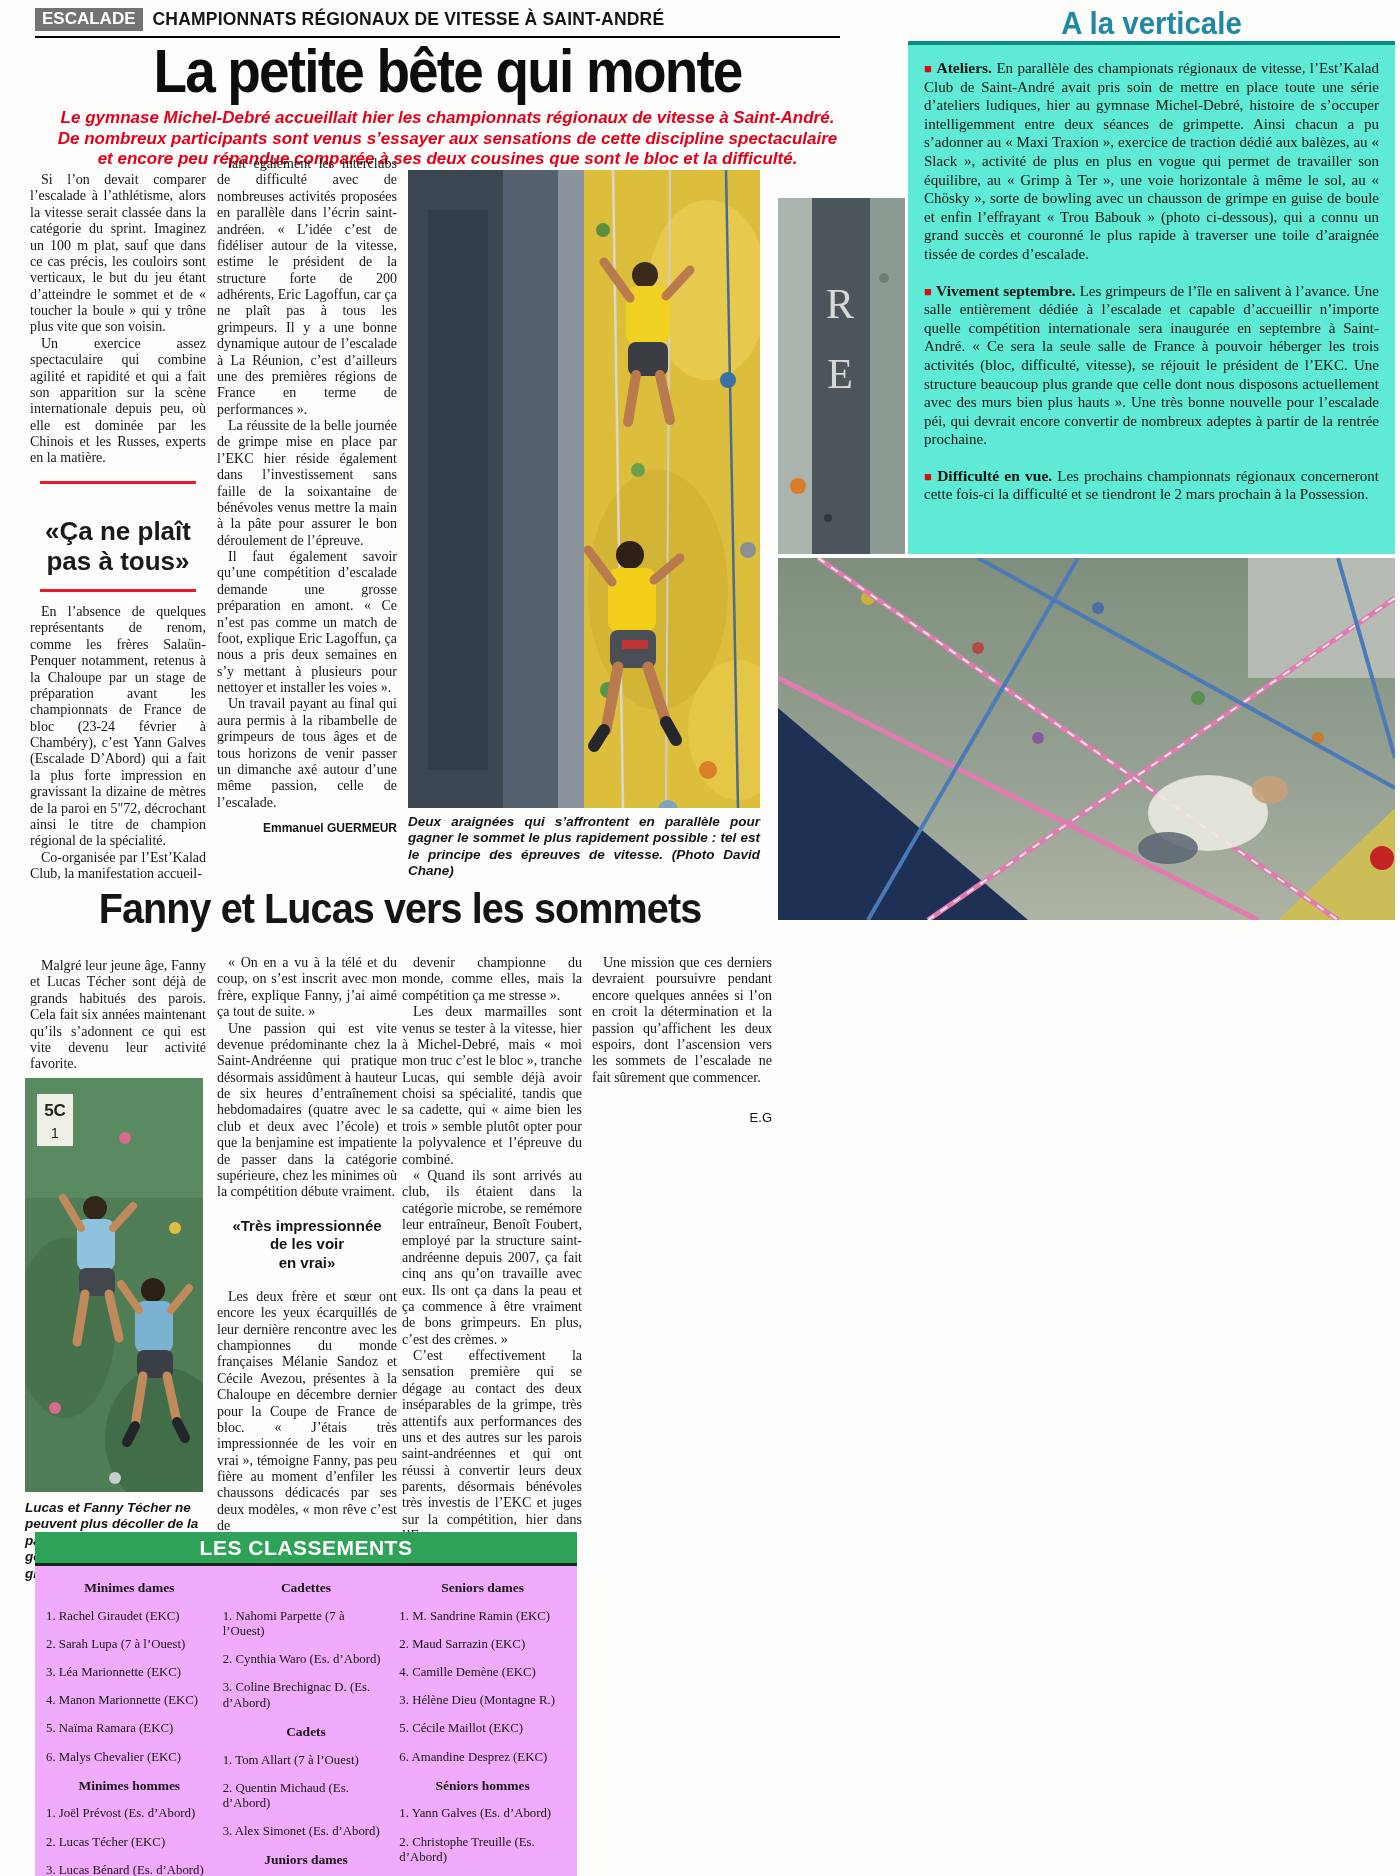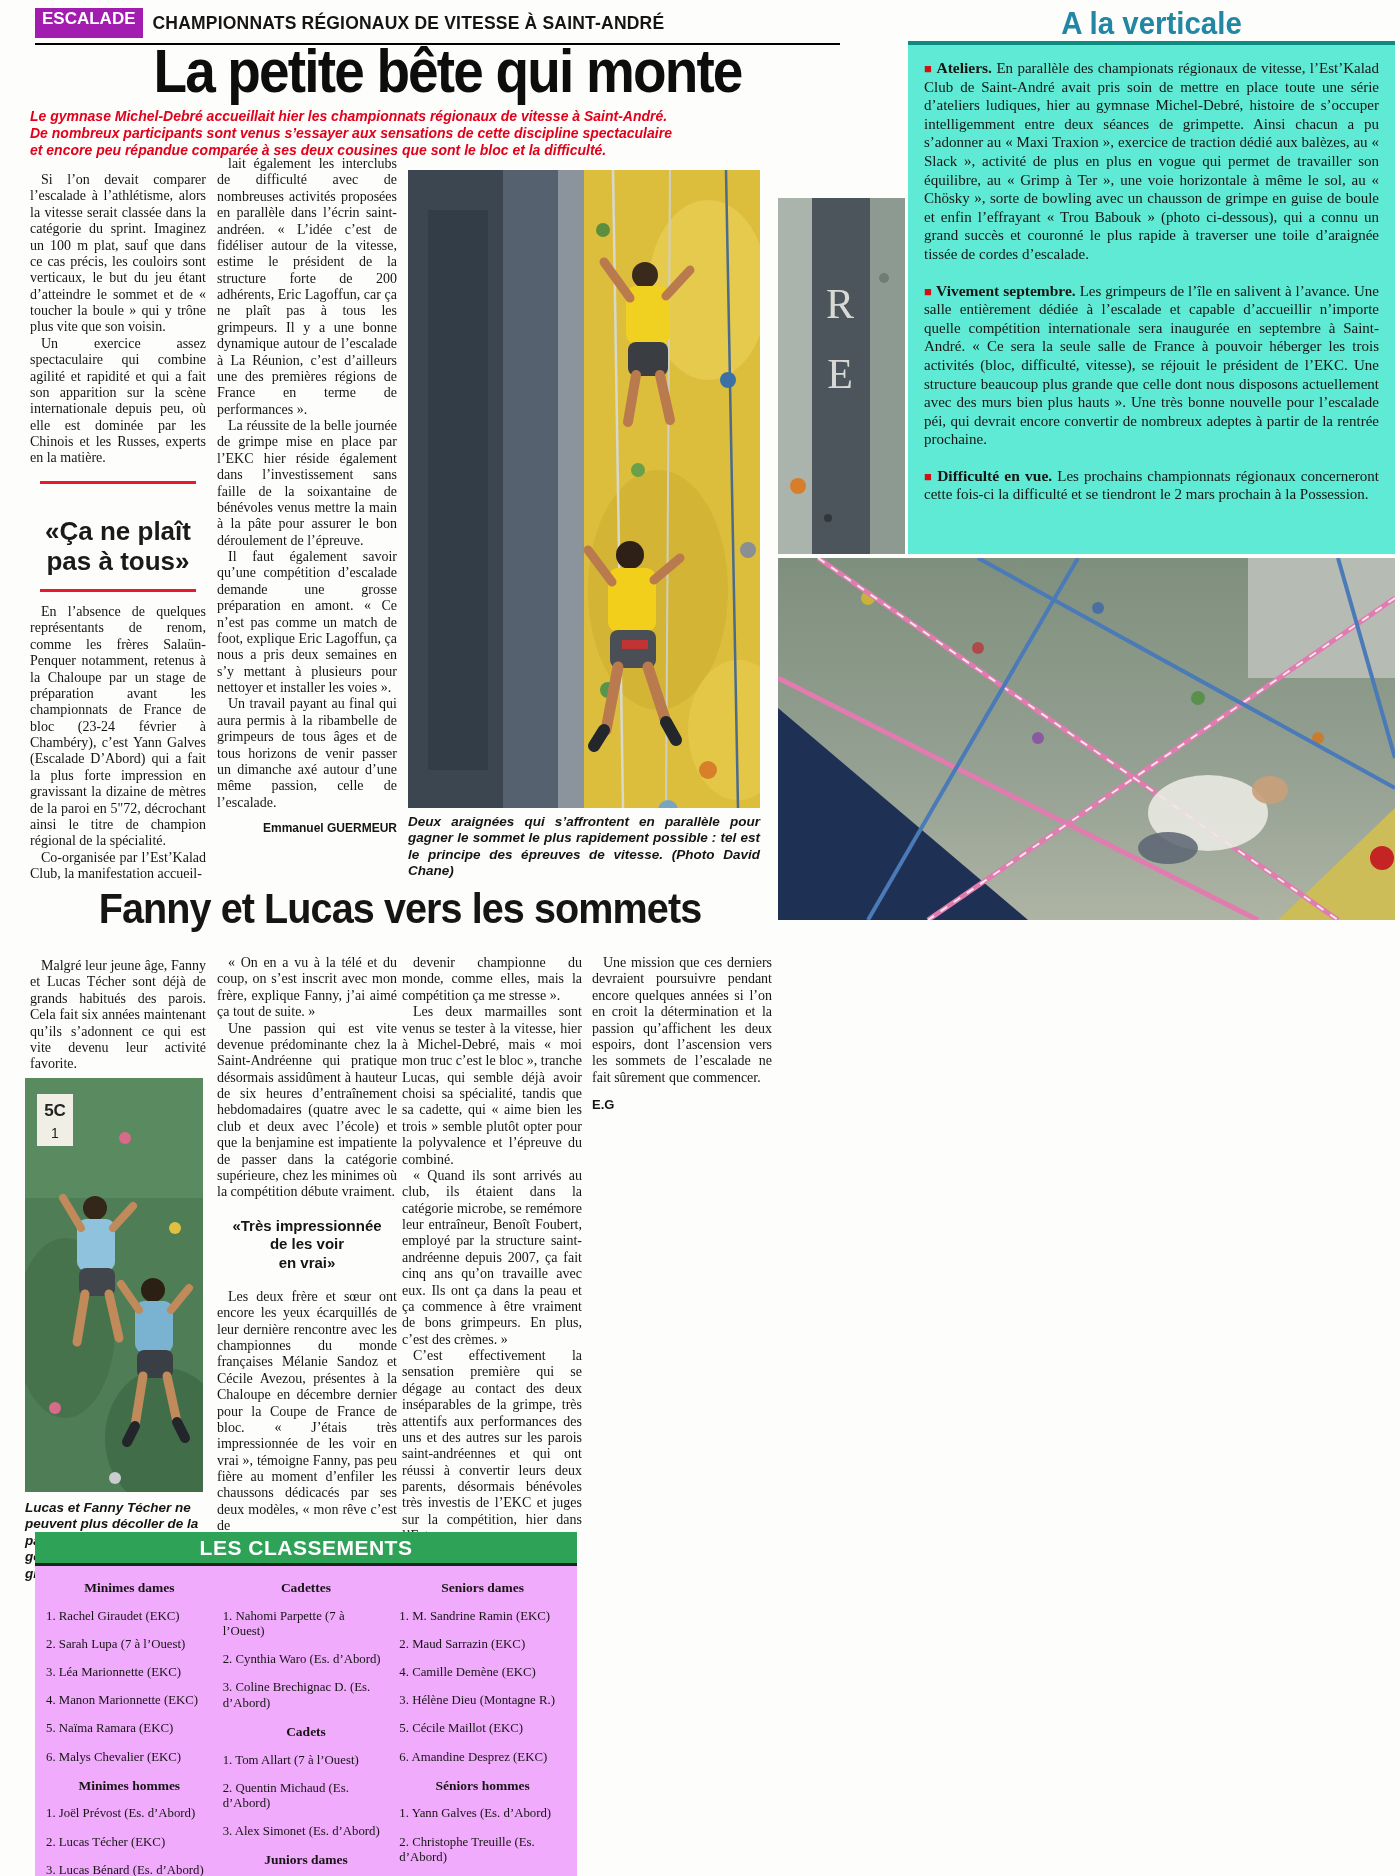--- a/index.html
+++ b/index.html
@@ -2,39 +2,39 @@
 <html><head>
 <meta charset="utf-8">
 <style>
   html,body{margin:0;padding:0;background:#fff;}
   #page{position:relative;width:1400px;height:1876px;background:#fdfdfb;overflow:hidden;
         font-family:"Liberation Serif",serif;color:#161513;}
   .abs{position:absolute;}
   
   .kicker-row{left:35px;top:8px;width:805px;border-bottom:2px solid #000;padding-bottom:5px;
               display:flex;align-items:center;gap:10px;font-family:"Liberation Sans",sans-serif;}
-  .kicker-tag{background:#a21caf;color:#fff;font-weight:bold;font-size:17px;padding:1px 7px 9px;}
+  .kicker-tag{background:#737373;color:#fff;font-weight:bold;font-size:17px;padding:1px 7px 2px;}
   .kicker-head{font-weight:bold;font-size:17.5px;letter-spacing:.2px;}
   
   .h1{left:30px;top:36px;width:835px;text-align:center;font-family:"Liberation Sans",sans-serif;
       font-weight:bold;font-size:61px;letter-spacing:-2px;transform:scaleX(.9);transform-origin:50% 50%;
       color:#0d0d0d;}
-  .deck{left:30px;top:108px;width:835px;color:#e2001a;
+  .deck{left:30px;top:108px;width:835px;text-align:center;color:#e2001a;
         font-family:"Liberation Sans",sans-serif;font-style:italic;font-weight:bold;
-        font-size:14px;line-height:1.22;}
+        font-size:17px;line-height:1.22;}
   
   .bodycol{font-size:14px;line-height:1.17;text-align:justify;overflow:hidden;}
   .para{text-indent:11px;margin:0;}
   .pullquote{margin:14px 4px 12px;text-align:center;}
   .pq-rule{height:3px;background:#e8192c;margin:0 6px;}
   .pq-text{font-family:"Liberation Sans",sans-serif;font-weight:bold;font-size:26px;
            line-height:1.18;white-space:pre-line;padding:12px 0;color:#1a1a1a;margin-top:20px;}
   .byline{text-align:right;font-weight:bold;font-size:12px;margin-top:10px;
           font-family:"Liberation Sans",sans-serif;}
-  .sig{text-align:left;font-weight:bold;font-size:13px;margin-top:11px;
+  .sig{text-align:right;font-weight:normal;font-size:13px;margin-top:24px;
        font-family:"Liberation Sans",sans-serif;}
   .caption{font-family:"Liberation Sans",sans-serif;font-weight:bold;font-style:italic;
            font-size:13.5px;line-height:1.22;text-align:justify;}
   
   .h2{left:30px;top:884px;width:740px;text-align:center;font-family:"Liberation Sans",sans-serif;
       font-weight:bold;font-size:43px;letter-spacing:-1px;transform:scaleX(.92);transform-origin:50% 50%;}
   .subquote{font-family:"Liberation Sans",sans-serif;font-weight:bold;font-size:15px;
             line-height:1.25;text-align:center;white-space:pre-line;margin:16px 0;}
   
   .sb-title{left:908px;top:6px;width:487px;text-align:center;color:#2187a5;

